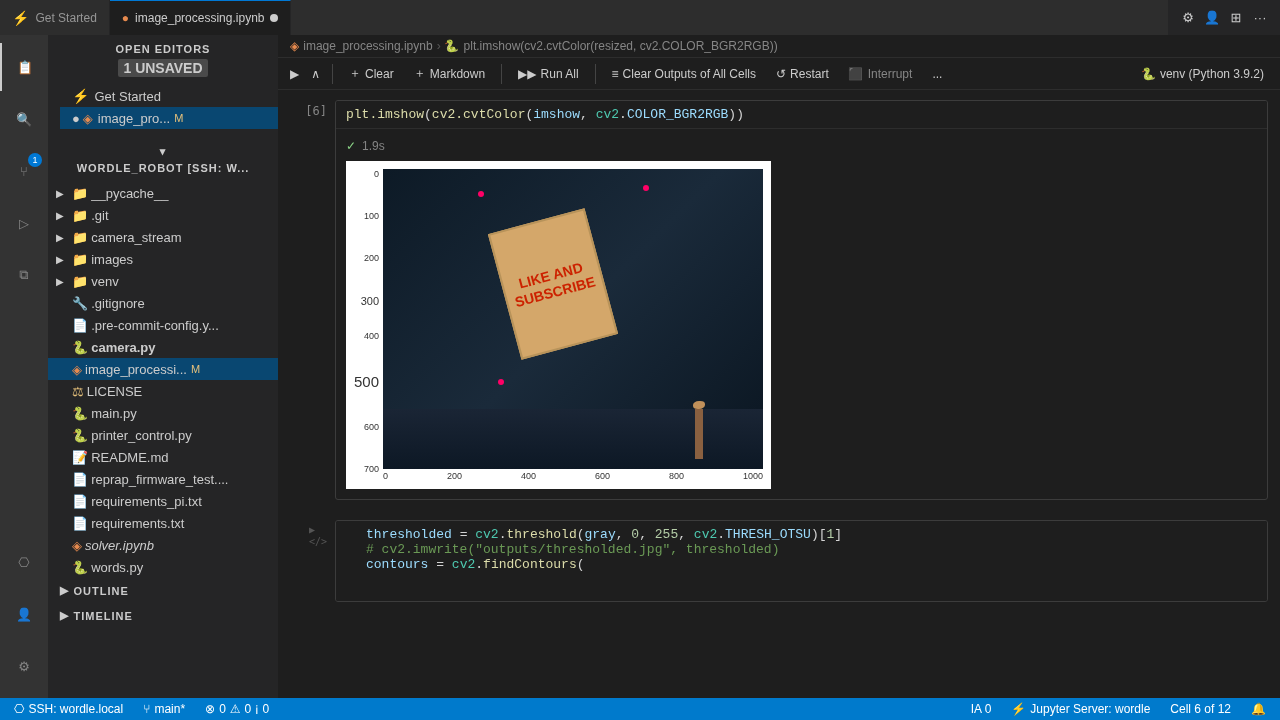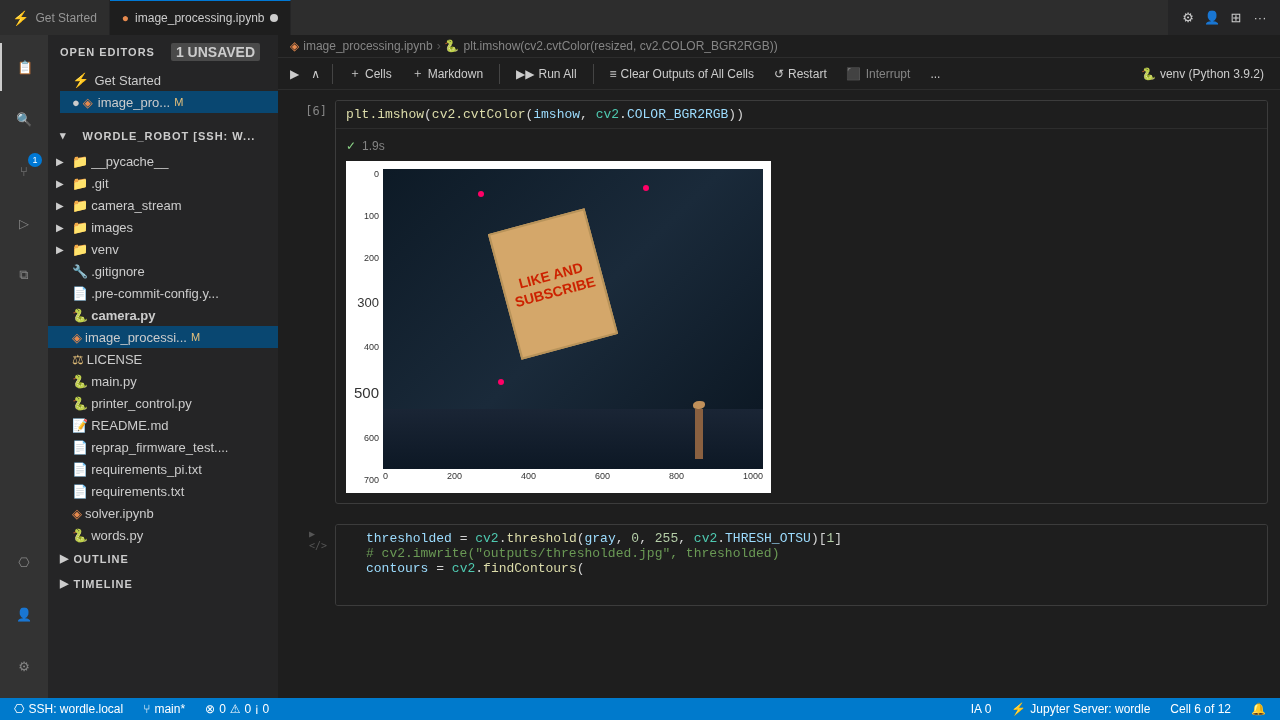--- a/index.html
+++ b/index.html
@@ -141,21 +141,22 @@
     }
     .sidebar-header {
       padding: 8px 12px;
       font-size: 11px;
       font-weight: 700;
       text-transform: uppercase;
       color: #cccccc;
       letter-spacing: 1px;
       display: flex;
       align-items: center;
-      gap: 16px;
+      gap: 4px;
+      flex-direction: column;
     }
     .sidebar-header .unsaved-badge {
       font-size: 14px;
       background: #4a4a4a;
       padding: 1px 5px;
       border-radius: 2px;
       color: #cccccc;
       text-transform: none;
       letter-spacing: 0;
     }
@@ -578,21 +579,21 @@
         <span style="margin-left:3px;">requirements_pi.txt</span>
       </div>
       <div class="tree-item tree-section">
         <span class="chevron"> </span>
         <span>📄</span>
         <span style="margin-left:3px;">requirements.txt</span>
       </div>
       <div class="tree-item tree-section">
         <span class="chevron"> </span>
         <span class="file-icon-ipynb">◈</span>
-        <span style="margin-left:3px;">solver.ipynb</span>
+        <span style="margin-left:3px;font-style:italic;">solver.ipynb</span>
       </div>
       <div class="tree-item tree-section">
         <span class="chevron"> </span>
         <span class="file-icon-py">🐍</span>
         <span style="margin-left:3px;">words.py</span>
       </div>
       <div class="outline-header timeline-header">
         <span>▶</span>
         <span>OUTLINE</span>
       </div>
@@ -616,21 +617,21 @@
     <div class="notebook-toolbar">
       <button class="toolbar-btn" style="padding:3px 4px;">
         <span>▶</span>
       </button>
       <button class="toolbar-btn" style="padding:3px 4px;">
         <span>∧</span>
       </button>
       <div class="toolbar-sep"></div>
       <button class="toolbar-btn">
         <span>＋</span>
-        <span>Cells</span>
+        <span>Clear</span>
       </button>
       <button class="toolbar-btn">
         <span>＋</span>
         <span>Markdown</span>
       </button>
       <div class="toolbar-sep"></div>
       <button class="toolbar-btn">
         <span>▶▶</span>
         <span>Run All</span>
       </button>
@@ -673,21 +674,21 @@
               <span>1.9s</span>
             </div>
             
             <div style="background:#fff;display:inline-block;padding:8px;margin:4px 0;">
               <div style="display:flex;">
 
                 <div class="plot-y-axis" style="padding-top:0;justify-content:flex-start;gap:0;">
                   <span style="margin-bottom:32px;font-size:9px;color:#333;font-family:Arial;">0</span>
                   <span style="margin-bottom:32px;font-size:9px;color:#333;font-family:Arial;">100</span>
                   <span style="margin-bottom:32px;font-size:9px;color:#333;font-family:Arial;">200</span>
-                  <span style="margin-bottom:32px;font-size:13px;color:#333;font-family:Arial;">300</span>
+                  <span style="margin-bottom:24px;font-size:11px;color:#333;font-family:Arial;">300</span>
                   <span style="margin-bottom:32px;font-size:9px;color:#333;font-family:Arial;">400</span>
                   <span style="margin-bottom:32px;font-size:15px;color:#333;font-family:Arial;">500</span>
                   <span style="margin-bottom:32px;font-size:9px;color:#333;font-family:Arial;">600</span>
                   <span style="font-size:9px;color:#333;font-family:Arial;">700</span>
                 </div>
                 <div class="plot-main">
 
                   <div class="plot-image">
 
                     <div style="position:absolute;inset:0;background:linear-gradient(135deg,#0d1a26 0%,#1a2a3a 50%,#0a1520 100%);"></div>

